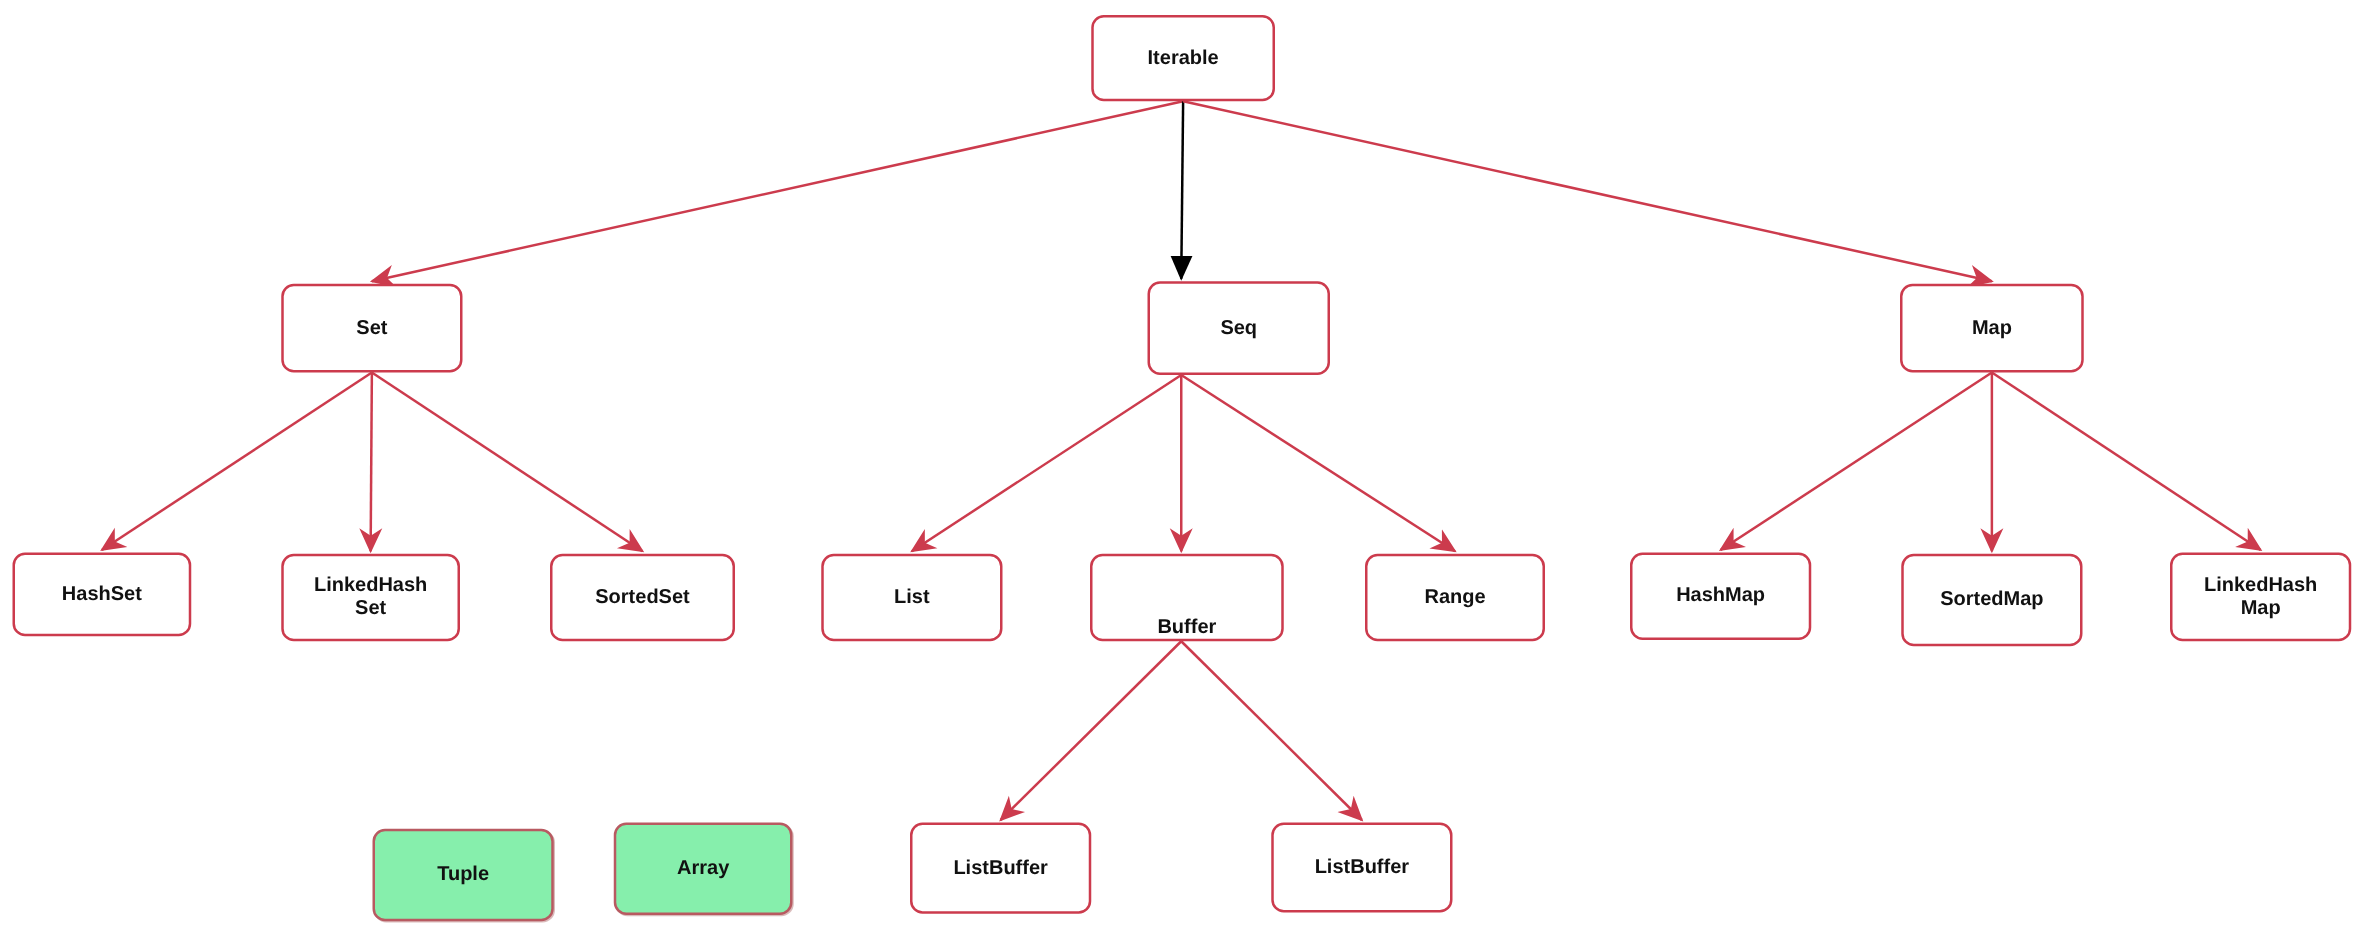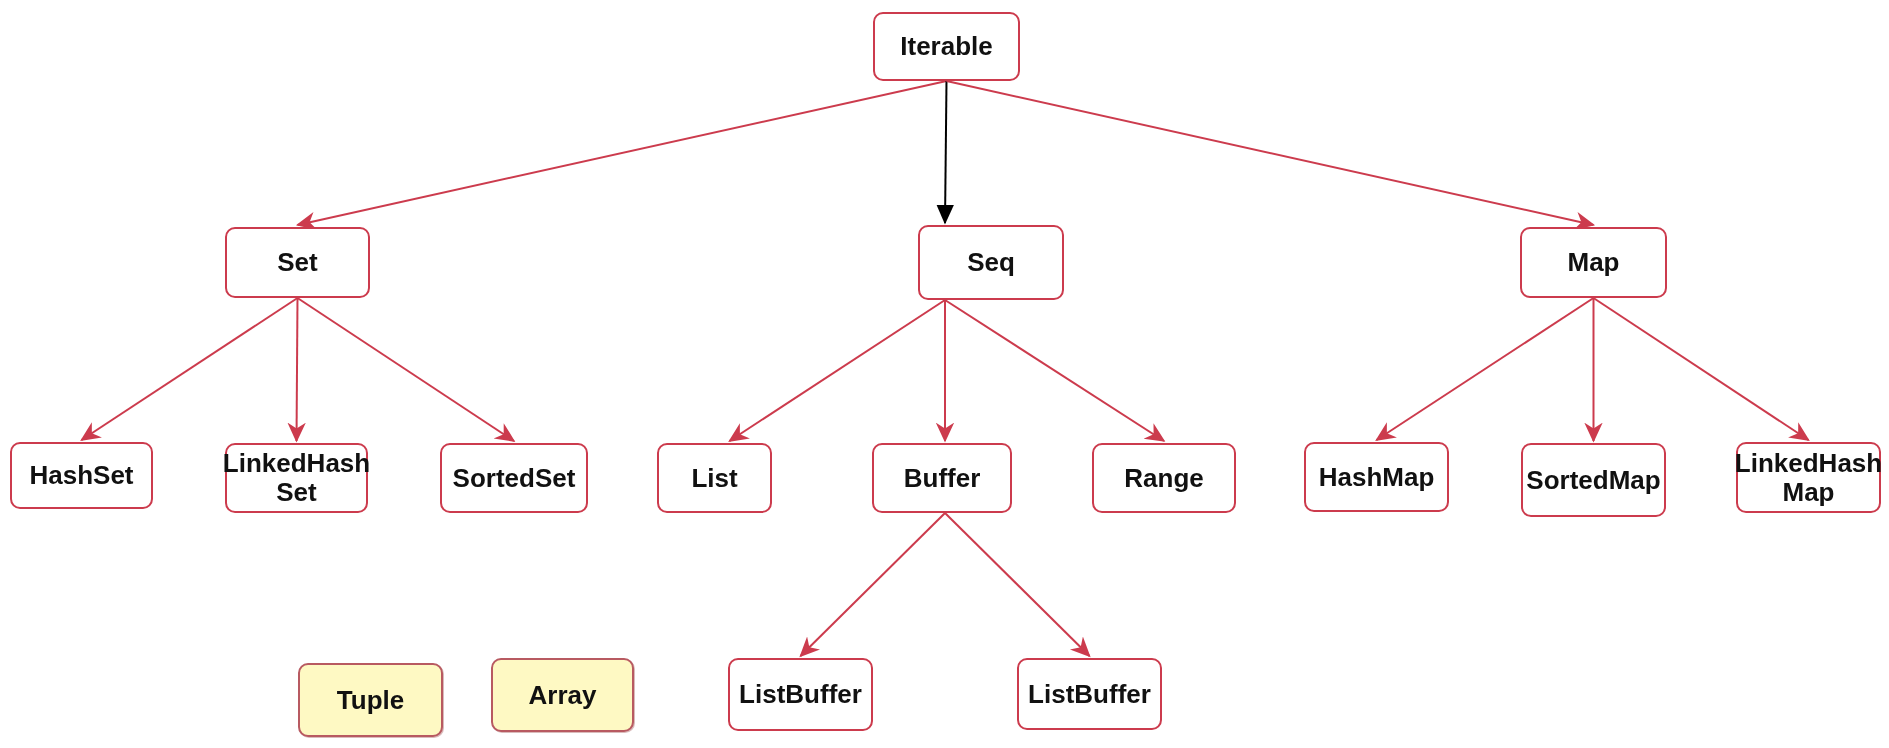--- a/index.html
+++ b/index.html
@@ -25,27 +25,27 @@
     position: absolute;
     box-sizing: border-box;
     border: 2px solid #CC3B4D;
     border-radius: 10px;
     background: #ffffff;
     display: flex;
     align-items: center;
     justify-content: center;
     text-align: center;
     font-weight: bold;
-    font-size: 26px;
+    font-size: 16px;
     line-height: 1.1;
     color: #111111;
     white-space: pre-line;
   }
   .node.filled {
-    background: #fef9c3;
+    background: #86efac;
     border-color: #B85A61;
     box-shadow: 1px 1px 0 rgba(150,60,60,0.35);
   }
 </style>
 </head>
 <body>
 
 <div id="canvas">
   <svg id="edge-layer" xmlns="http://www.w3.org/2000/svg">
     <defs>
@@ -75,22 +75,22 @@
   </svg>
   <div id="nodes">
       <div class="node" style="left: 873px; top: 12px; width: 147px; height: 69px;"><span>Iterable</span></div>
       <div class="node" style="left: 225px; top: 227px; width: 145px; height: 71px;"><span>Set</span></div>
       <div class="node" style="left: 872px; top: 225px; width: 146px; height: 75px; margin-left: 46px;"><span>Seq</span></div>
       <div class="node" style="left: 1520px; top: 227px; width: 147px; height: 71px;"><span>Map</span></div>
       <div class="node" style="left: 10px; top: 442px; width: 143px; height: 67px;"><span>HashSet</span></div>
       <div class="node" style="left: 225px; top: 443px; width: 143px; height: 70px;"><span>LinkedHash
 Set</span></div>
       <div class="node" style="left: 440px; top: 443px; width: 148px; height: 70px;"><span>SortedSet</span></div>
-      <div class="node" style="left: 657px; top: 443px; width: 115px; height: 70px;"><span>List</span></div>
-      <div class="node" style="left: 872px; top: 443px; width: 140px; height: 70px;"><span>Buffer</span></div>
+      <div class="node" style="left: 657px; top: 443px; width: 145px; height: 70px;"><span>List</span></div>
+      <div class="node" style="left: 872px; top: 443px; width: 155px; height: 70px; align-items: flex-end;"><span>Buffer</span></div>
       <div class="node" style="left: 1092px; top: 443px; width: 144px; height: 70px;"><span>Range</span></div>
       <div class="node" style="left: 1304px; top: 442px; width: 145px; height: 70px;"><span>HashMap</span></div>
       <div class="node" style="left: 1521px; top: 443px; width: 145px; height: 74px;"><span>SortedMap</span></div>
       <div class="node" style="left: 1736px; top: 442px; width: 145px; height: 71px;"><span>LinkedHash
 Map</span></div>
       <div class="node filled" style="left: 298px; top: 663px; width: 145px; height: 74px;"><span>Tuple</span></div>
       <div class="node filled" style="left: 491px; top: 658px; width: 143px; height: 74px;"><span>Array</span></div>
       <div class="node" style="left: 728px; top: 658px; width: 145px; height: 73px;"><span>ListBuffer</span></div>
       <div class="node" style="left: 1017px; top: 658px; width: 145px; height: 72px;"><span>ListBuffer</span></div>
     </div>

